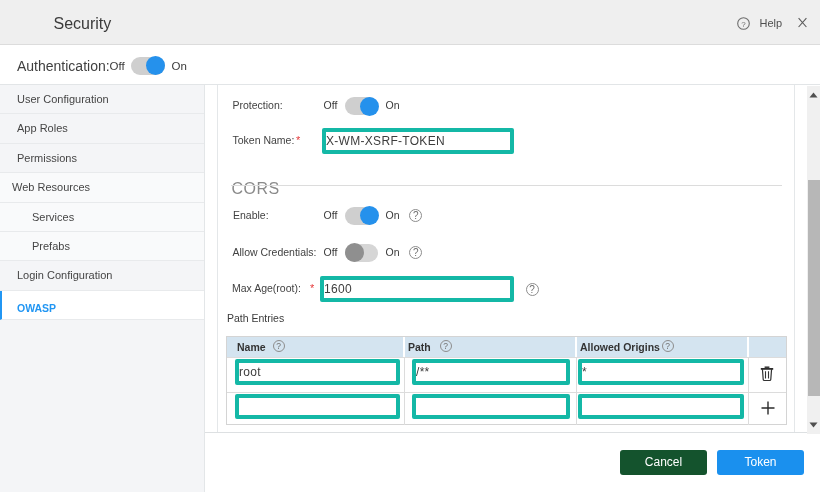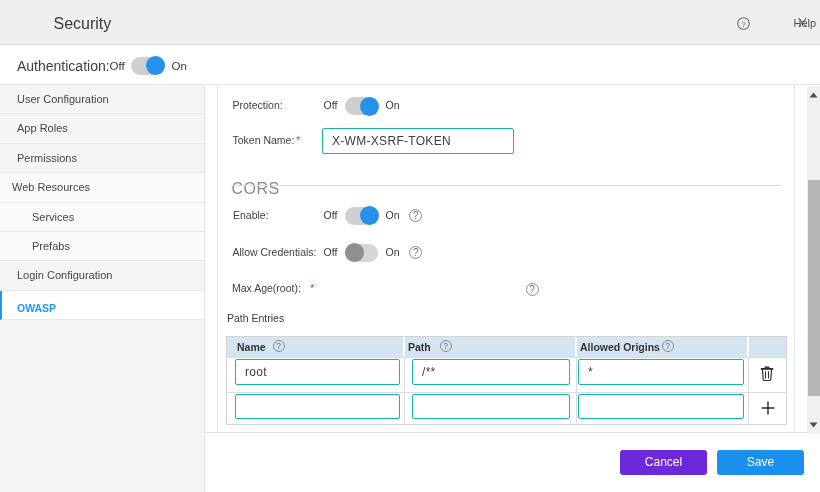--- a/index.html
+++ b/index.html
@@ -3,57 +3,57 @@
 <meta charset="utf-8">
 <style>
   * { margin:0; padding:0; box-sizing:border-box; }
   html,body { width:820px; height:492px; background:#fff; font-family:"Liberation Sans", sans-serif; overflow:hidden; }
   .abs { position:absolute; }
   #page { position:relative; width:820px; height:492px; background:#fff; }
 
   
   #header { left:0; top:0; width:820px; height:45px; background:#efefef; border-bottom:1px solid #dcdcdc; }
   #title { left:13.5px; top:15px; height:17px; line-height:17px; font-size:16px; color:#3b3b3b;margin-left:40px; }
-  #helptxt { left:759.5px; top:17px; height:12px; line-height:12px; font-size:11px; color:#4f4f4f;margin-left:34px; }
+  #helptxt { left:759.5px; top:17px; height:12px; line-height:12px; font-size:11px; color:#4f4f4f; }
 
   
   #authbar { left:0; top:45px; width:820px; height:40px; background:#fff; border-bottom:1px solid #e2e5e7; }
   .lbl { position:absolute; height:14px; line-height:14px; font-size:10.5px; color:#424242; white-space:nowrap; }
 
   
   .toggle { position:absolute; width:33px; height:18px; border-radius:9px; background:#cfcfcf; }
   .toggle .knob { position:absolute; top:-0.5px; width:19px; height:19px; border-radius:50%; }
   .toggle.on .knob { right:-0.5px; background:#2591ec; }
   .toggle.off { background:#d6d6d6; }
   .toggle.off .knob { left:-0.5px; background:#8f8f8f; }
 
   
   #sidebar { left:0; top:85px; width:205px; height:407px; background:#f4f5f7; border-right:1px solid #e3e6e8; }
   .mitem { position:absolute; left:0; width:204px; height:29.4px; line-height:28.4px; font-size:11px; color:#454545; padding-left:17px; border-bottom:1px solid #e8eaec; background:#f4f5f7; }
   .mitem.sub { padding-left:32px; background:#f9fafb; }
   .mitem.active { background:#fff; border-left:2px solid #2196f3; color:#2196f3; padding-left:15px; font-weight:bold; font-size:10.5px; line-height:34px; }
 
   
   #content { left:217px; top:85px; width:578px; height:347px; background:#fff; border-left:1px solid #e4e7e9; border-right:1px solid #e4e7e9; }
-  .input { position:absolute; border:1px solid #14b8a6; border-radius:2px; background:#fff; font-size:12px; letter-spacing:0.3px; color:#3d3d3d; padding-left:9px; font-family:"Liberation Sans",sans-serif; outline:none; }
+  .input { position:absolute; border:4px solid #14b8a6; border-radius:2px; background:#fff; font-size:12px; letter-spacing:0.3px; color:#3d3d3d; font-family:"Liberation Sans",sans-serif; outline:none; }
   .qico { position:absolute; width:13px; height:13px; border:1px solid #8d8d8d; border-radius:50%; color:#6f6f6f; font-size:10px; text-align:center; line-height:12px; }
   .red { color:#e5393a; }
 
   
   #ptable { left:226px; top:336px; width:561px; height:89px; border:1px solid #d4d4d4; background:#fff; }
   #thead { left:0; top:0; width:559px; height:20px; background:#d4e4f0; }
   .th { position:absolute; top:0; height:32px; line-height:20px; font-size:10.5px; font-weight:bold; color:#333; }
   .vsep-h { position:absolute; top:0; width:2px; height:20px; background:#fff; }
   .vsep-b { position:absolute; width:1px; background:#dcdcdc; }
   .hsep { position:absolute; left:0; width:559px; height:1px; background:#dcdcdc; }
 
   
   #footline { left:205px; top:432px; width:602px; height:1px; background:#dde0e2; }
   .btn { position:absolute; top:449.5px; width:87px; height:25px; border-radius:3px; color:#fff; font-size:12px; text-align:center; line-height:25px; }
-  #cancel { left:620px; background:#6d28d9; }
+  #cancel { left:620px; background:#14532d; }
   #save { left:717px; background:#1a90ee; }
 
   
   #sbtrack { left:807px; top:86px; width:13px; height:348px; background:#f0f0f0; }
   #sbthumb { left:807.5px; top:180px; width:12.5px; height:216px; background:#b7b7b7; }
 </style>
 </head>
 <body>
 <div id="page">
 
@@ -113,20 +113,21 @@
   <div class="lbl" style="left:232.5px; top:244.5px;">Allow Credentials:</div>
   <div class="lbl" style="left:323.5px; top:244.5px; font-size:10.5px; color:#3a3a3a;">Off</div>
   <div class="toggle off" style="left:345px; top:243.5px;">
       <div class="knob"></div>
     </div>
   <div class="lbl" style="left:385.5px; top:244.5px; font-size:10.5px; color:#3a3a3a;">On</div>
   <div class="qico" style="left:409.2px; top:246px;">?</div>
 
   <div class="lbl" style="left:232px; top:281px;">Max Age(root):</div>
   <div class="lbl red" style="left:310px; top:281px; font-size:11px;">*</div>
+  <input class="input" style="left: 320px; top: 276px; width: 194px; height: 26px;" value="1600">
   <div class="qico" style="left:525.5px; top:282.5px;">?</div>
 
   <div class="lbl" style="left:227px; top:310.5px; color:#3a3a3a;">Path Entries</div>
 
   <div id="ptable" class="abs">
     <div id="thead" class="abs"></div>
     <div class="th" style="left:10px;">Name</div>
     <div class="th" style="left:181px;">Path</div>
     <div class="th" style="left:353px;">Allowed Origins</div>
     <div class="vsep-h" style="left:176px;"></div>
@@ -156,21 +157,21 @@
     <path d="M2.4 2.9 l0.8 10.5 a1.2 1.2 0 0 0 1.2 1.1 h5.2 a1.2 1.2 0 0 0 1.2 -1.1 l0.8 -10.5" stroke="#333" stroke-width="1.2" fill="none"></path>
     <path d="M5.5 5.2 v7.2 M8.5 5.2 v7.2" stroke="#333" stroke-width="1.1" fill="none"></path>
   </svg>
 
   <svg class="abs" style="left:760.5px; top:400.5px;" width="14" height="14" viewBox="0 0 14 14">
     <path d="M7 0.5 v13 M0.5 7 h13" stroke="#2b2b2b" stroke-width="1.4" fill="none"></path>
   </svg>
 
   <div id="footline" class="abs"></div>
   <div id="cancel" class="btn">Cancel</div>
-  <div id="save" class="btn">Save</div>
+  <div id="save" class="btn">Token</div>
 
   <div id="sbtrack" class="abs"></div>
   <div id="sbthumb" class="abs"></div>
   <svg class="abs" style="left:809px; top:92px;" width="9" height="6" viewBox="0 0 9 6">
     <path d="M4.5 0.5 L8.5 5.5 L0.5 5.5 Z" fill="#4f4f4f"></path>
   </svg>
   <svg class="abs" style="left:809px; top:422px;" width="9" height="6" viewBox="0 0 9 6">
     <path d="M4.5 5.5 L8.5 0.5 L0.5 0.5 Z" fill="#4f4f4f"></path>
   </svg>
 </div>

